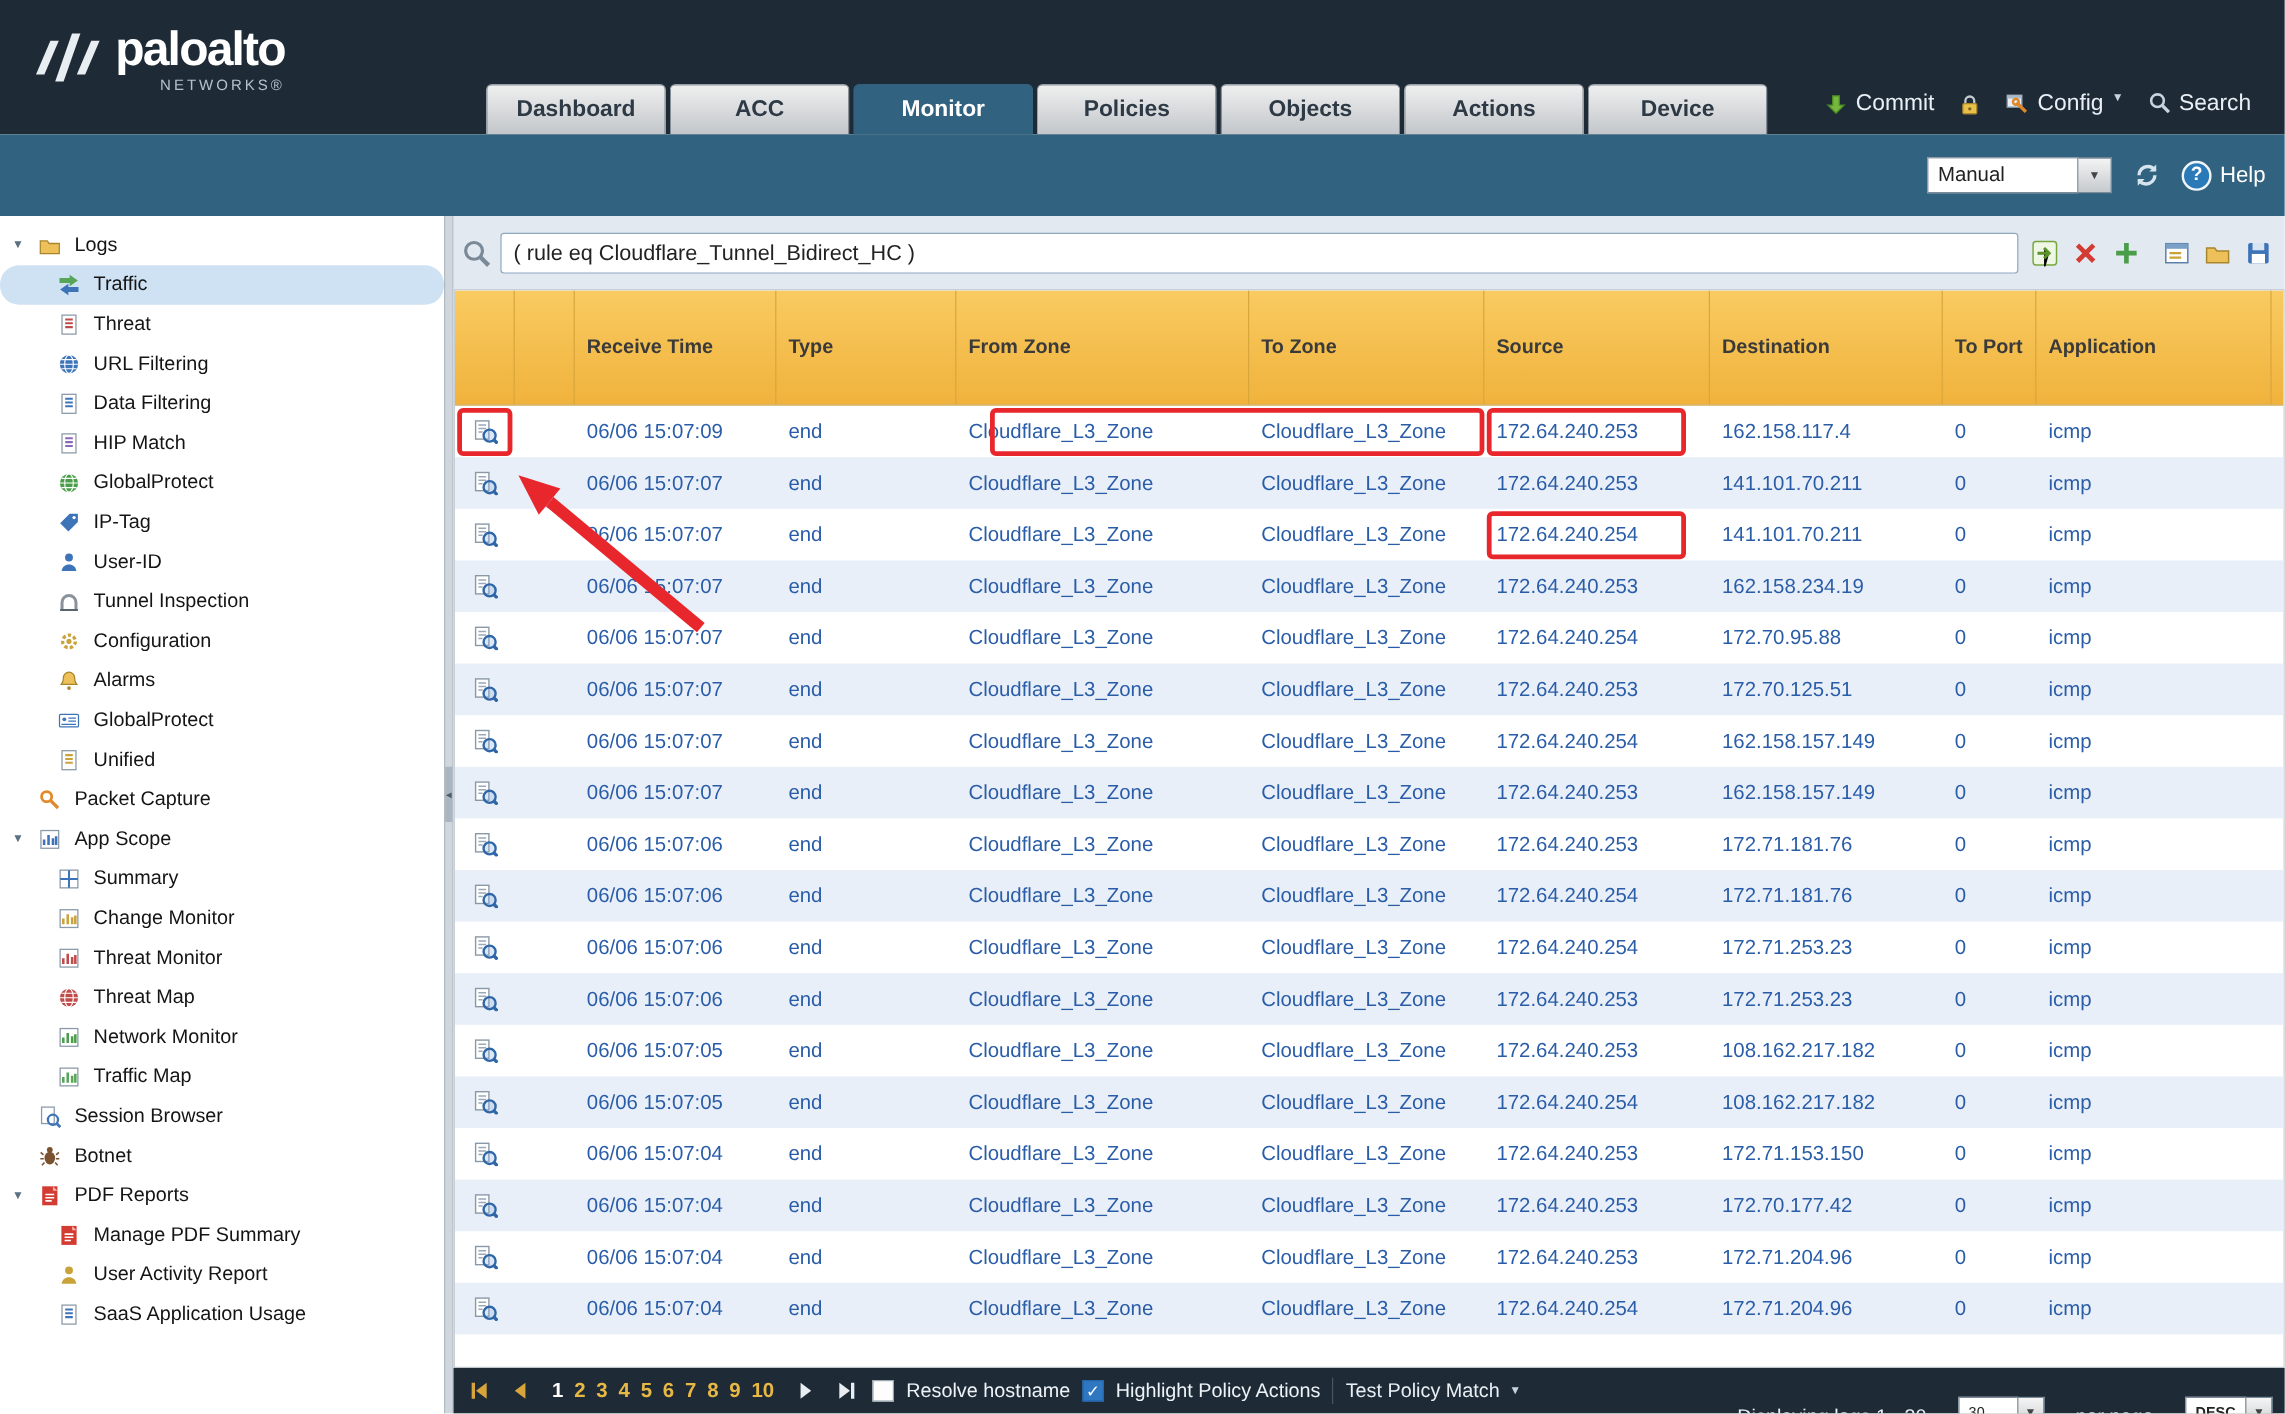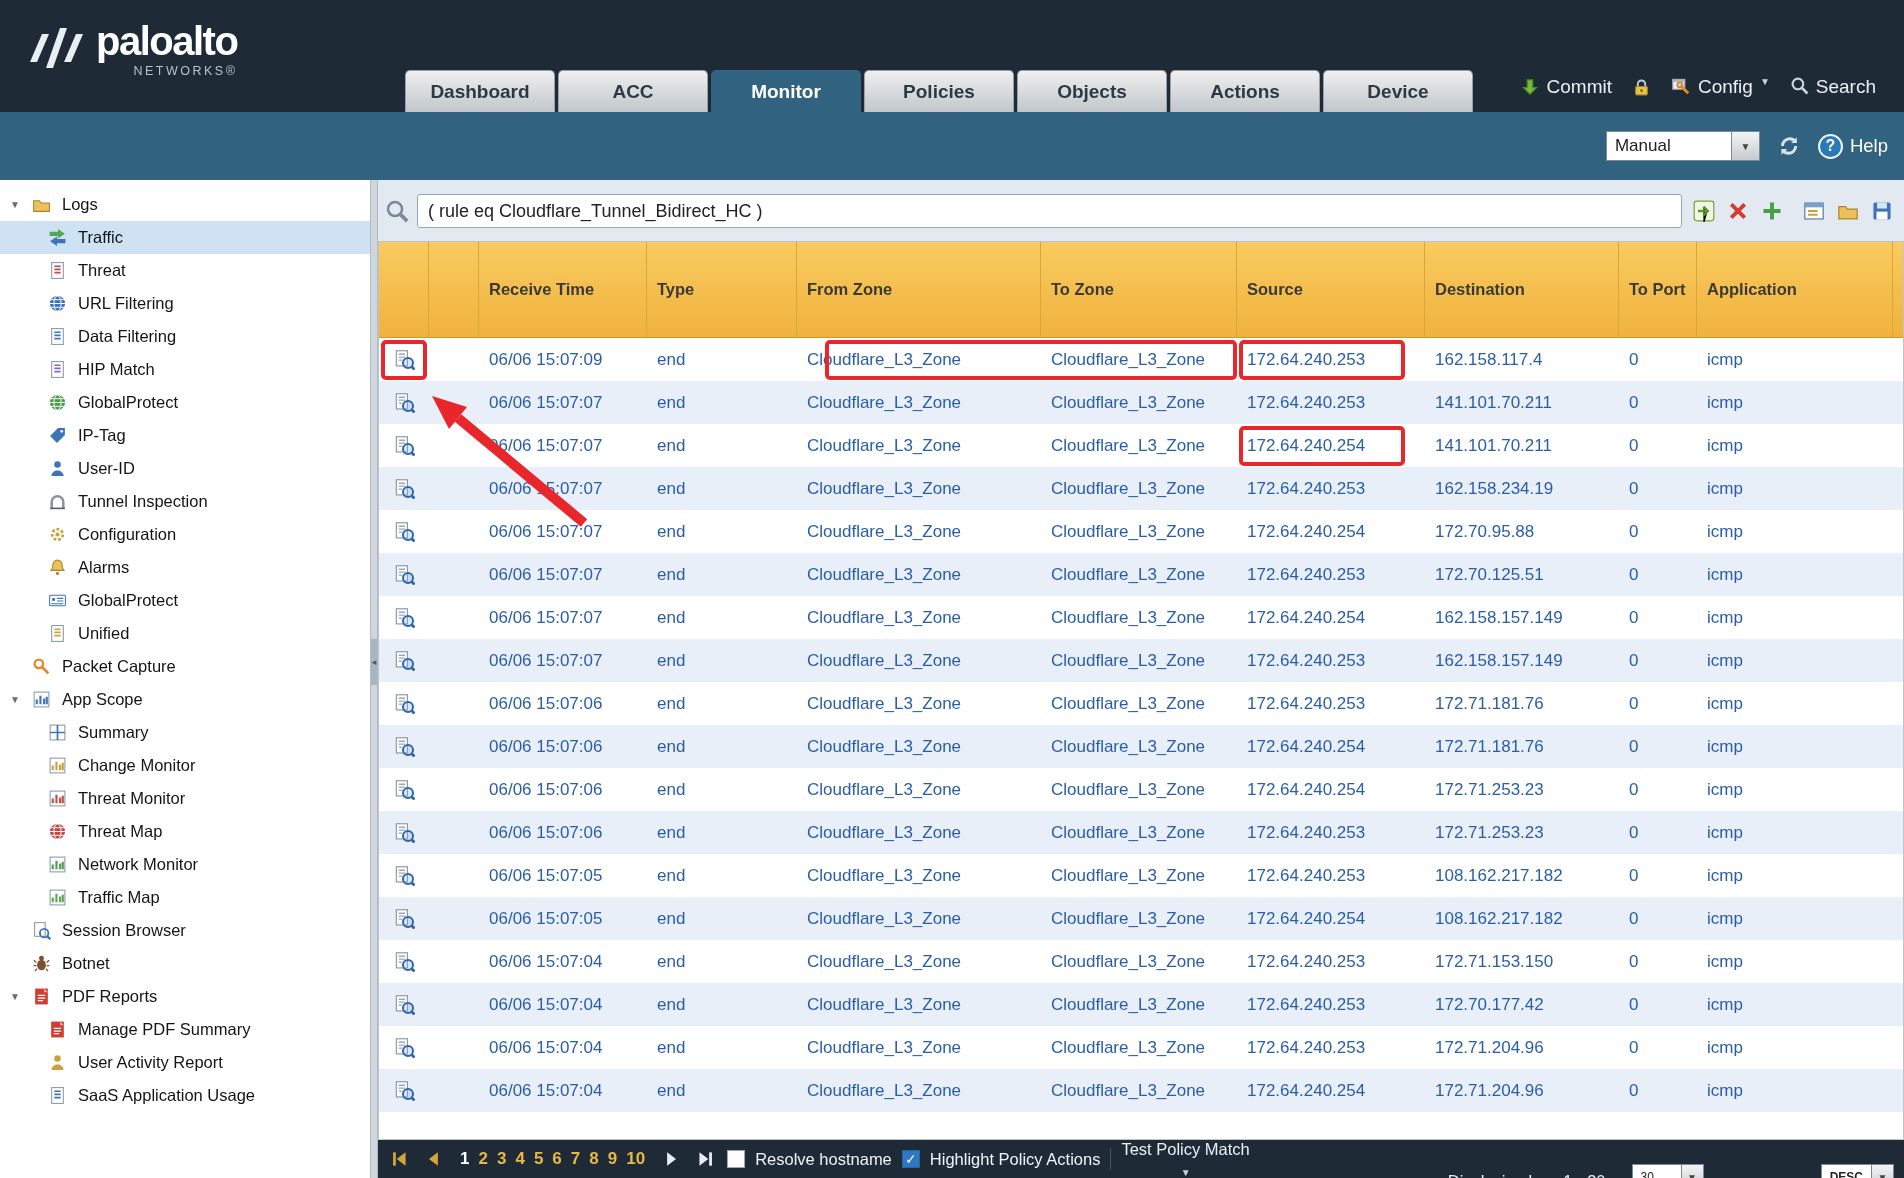--- a/index.html
+++ b/index.html
@@ -32,21 +32,21 @@
   .sel-btn { width:28px; background:linear-gradient(#f4f4f4,#c6cace); border:1px solid #7a8a98; border-left:none;
              display:flex; align-items:center; justify-content:center; font-size:10px; color:#444; }
   .icon-btn { display:flex; align-items:center; justify-content:center; cursor:pointer; }
   .help { display:flex; align-items:center; gap:7px; color:#fff; font-size:18.5px; cursor:pointer; }
   .help-badge { width:25px; height:25px; border-radius:50%; background:#2a7ab8; border:2px solid #eef4f8;
                 color:#fff; display:flex; align-items:center; justify-content:center; font-weight:bold; font-size:16px; }
 
   
   .sidebar { position:absolute; left:0; top:180px; width:370px; bottom:0; background:#fff; overflow:hidden; padding-top:8px; }
   .tree-item { height:33px; display:flex; align-items:center; font-size:16.5px; color:#141414; cursor:pointer; padding-left:10px; white-space:nowrap; }
-  .tree-item.selected { background:#cfe2f4; }
+  .tree-item.selected { background:#cfe2f4;border-radius:16px; }
   .tree-item .expander { width:22px; font-size:10px; color:#5a7083; text-align:left; flex-shrink:0; }
   .tree-item.lvl1 { padding-left:48px; }
   .tree-item .t-icon { width:25px; height:20px; display:flex; align-items:center; margin-right:5px; flex-shrink:0; }
 
   .splitter { position:absolute; left:370px; top:180px; width:8px; bottom:0; background:#cfd6dd;
               border-left:1px solid #b2bac2; border-right:1px solid #b2bac2; }
   .splitter-handle { position:absolute; top:46%; left:0; width:100%; height:46px; background:#a9b5c0;
                      color:#4c5b68; font-size:8px; display:flex; align-items:center; justify-content:center; cursor:pointer; }
 
   
@@ -79,21 +79,21 @@
             display:flex; align-items:center; gap:10px; padding:0 10px; color:#e9eff5; font-size:16.5px; }
   .pagebtn { width:24px; height:24px; display:flex; align-items:center; justify-content:center; cursor:pointer; }
   .pages { display:flex; gap:9px; color:#e8b845; font-size:17px; font-weight:bold; margin:0 4px; }
   .pages span { cursor:pointer; }
   .pages .cur { color:#fff; }
   .chk { width:18px; height:18px; border:1px solid #9aa6b0; background:#fdfdfd; display:inline-flex;
          align-items:center; justify-content:center; cursor:pointer; flex-shrink:0; }
   .chk.checked { background:#2f77c0; border-color:#2565aa; color:#fff; font-size:14px; }
   .chk-label { color:#eef3f8; }
   .vsep { width:1px; height:22px; background:#46555f; }
-  .tpm { display:flex; align-items:center; gap:8px; cursor:pointer;flex-direction:column; }
+  .tpm { display:flex; align-items:center; gap:8px; cursor:pointer; }
   .right-group { margin-left:auto; display:flex; align-items:flex-end; gap:26px;margin-top:36px; }
   .footer .select-like { height:27px; }
   .footer .sel-val { font-size:12px; }
   .footer .sel-btn { width:22px; }
   .desc-select .sel-val { font-weight:bold; }
 </style>
 </head>
 <body>
 
 <div class="page">

